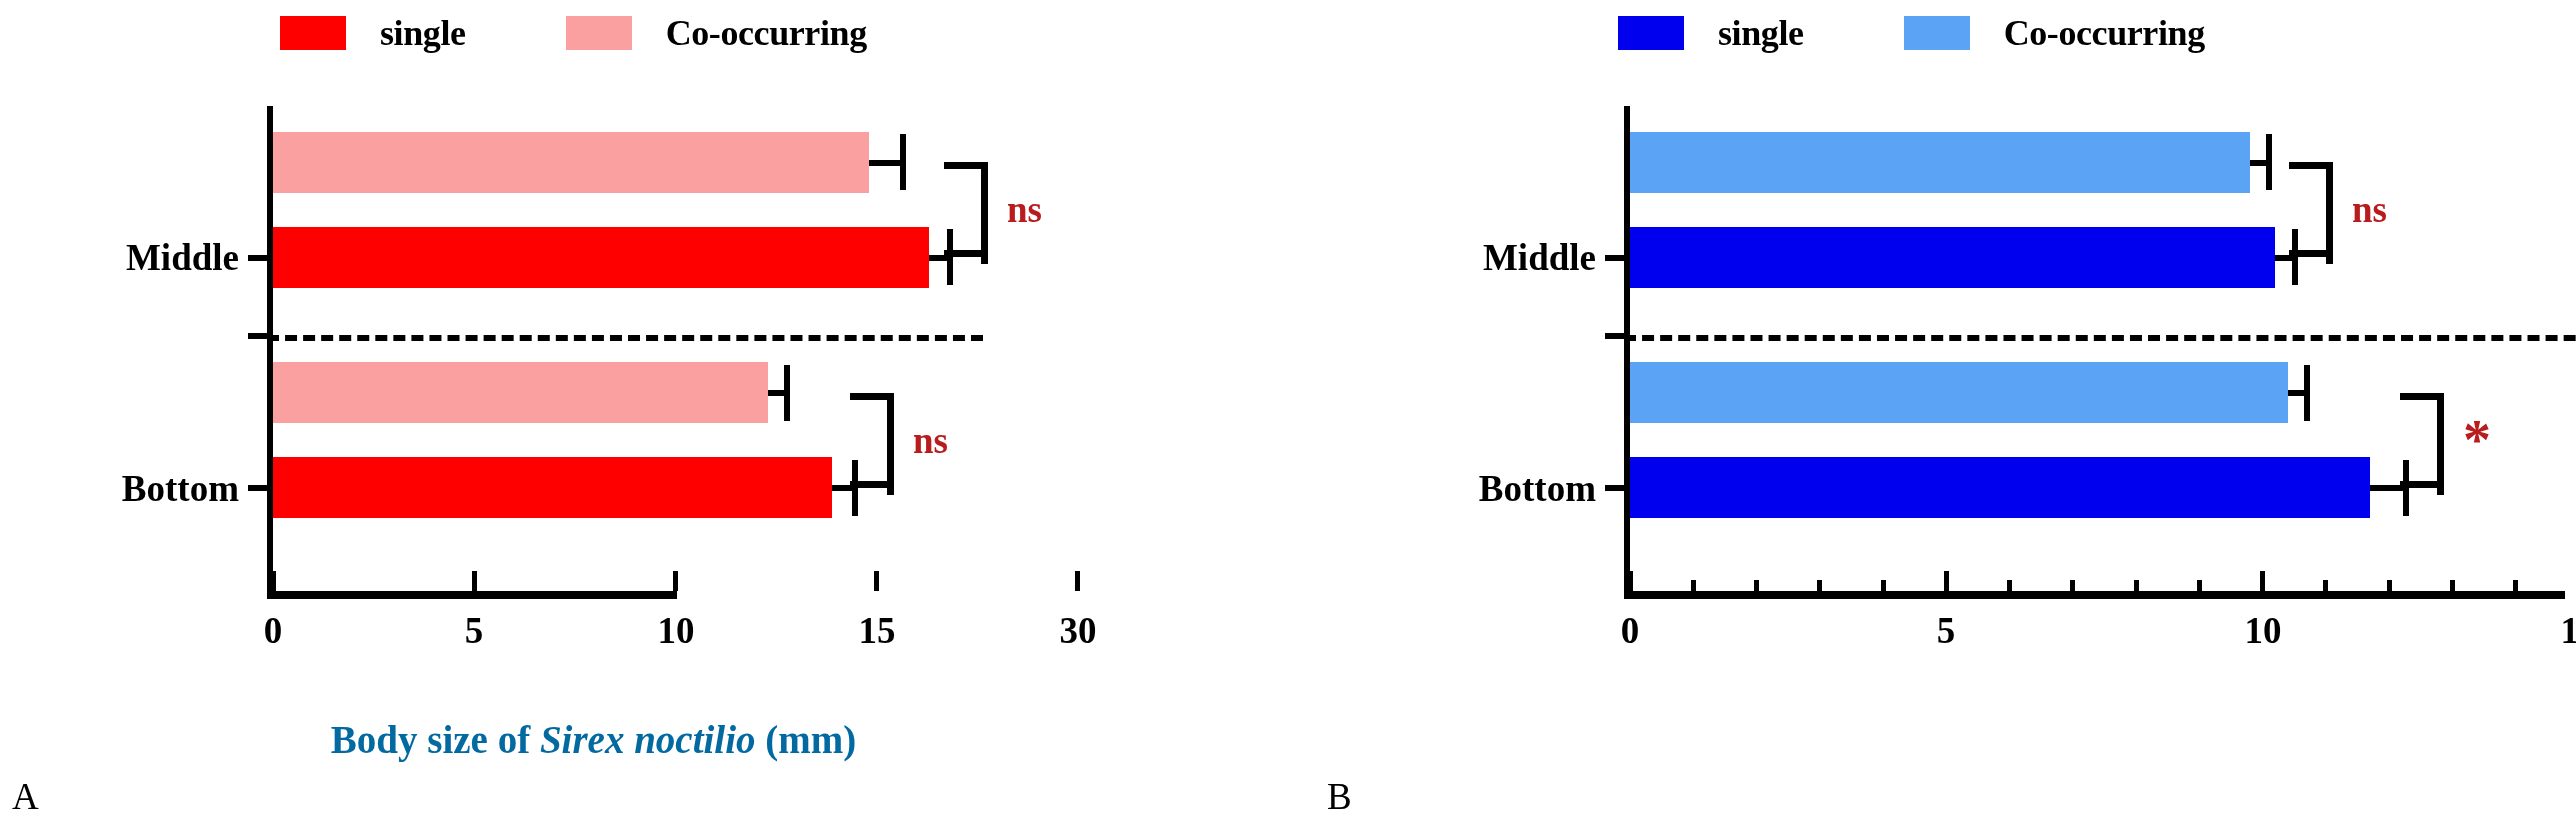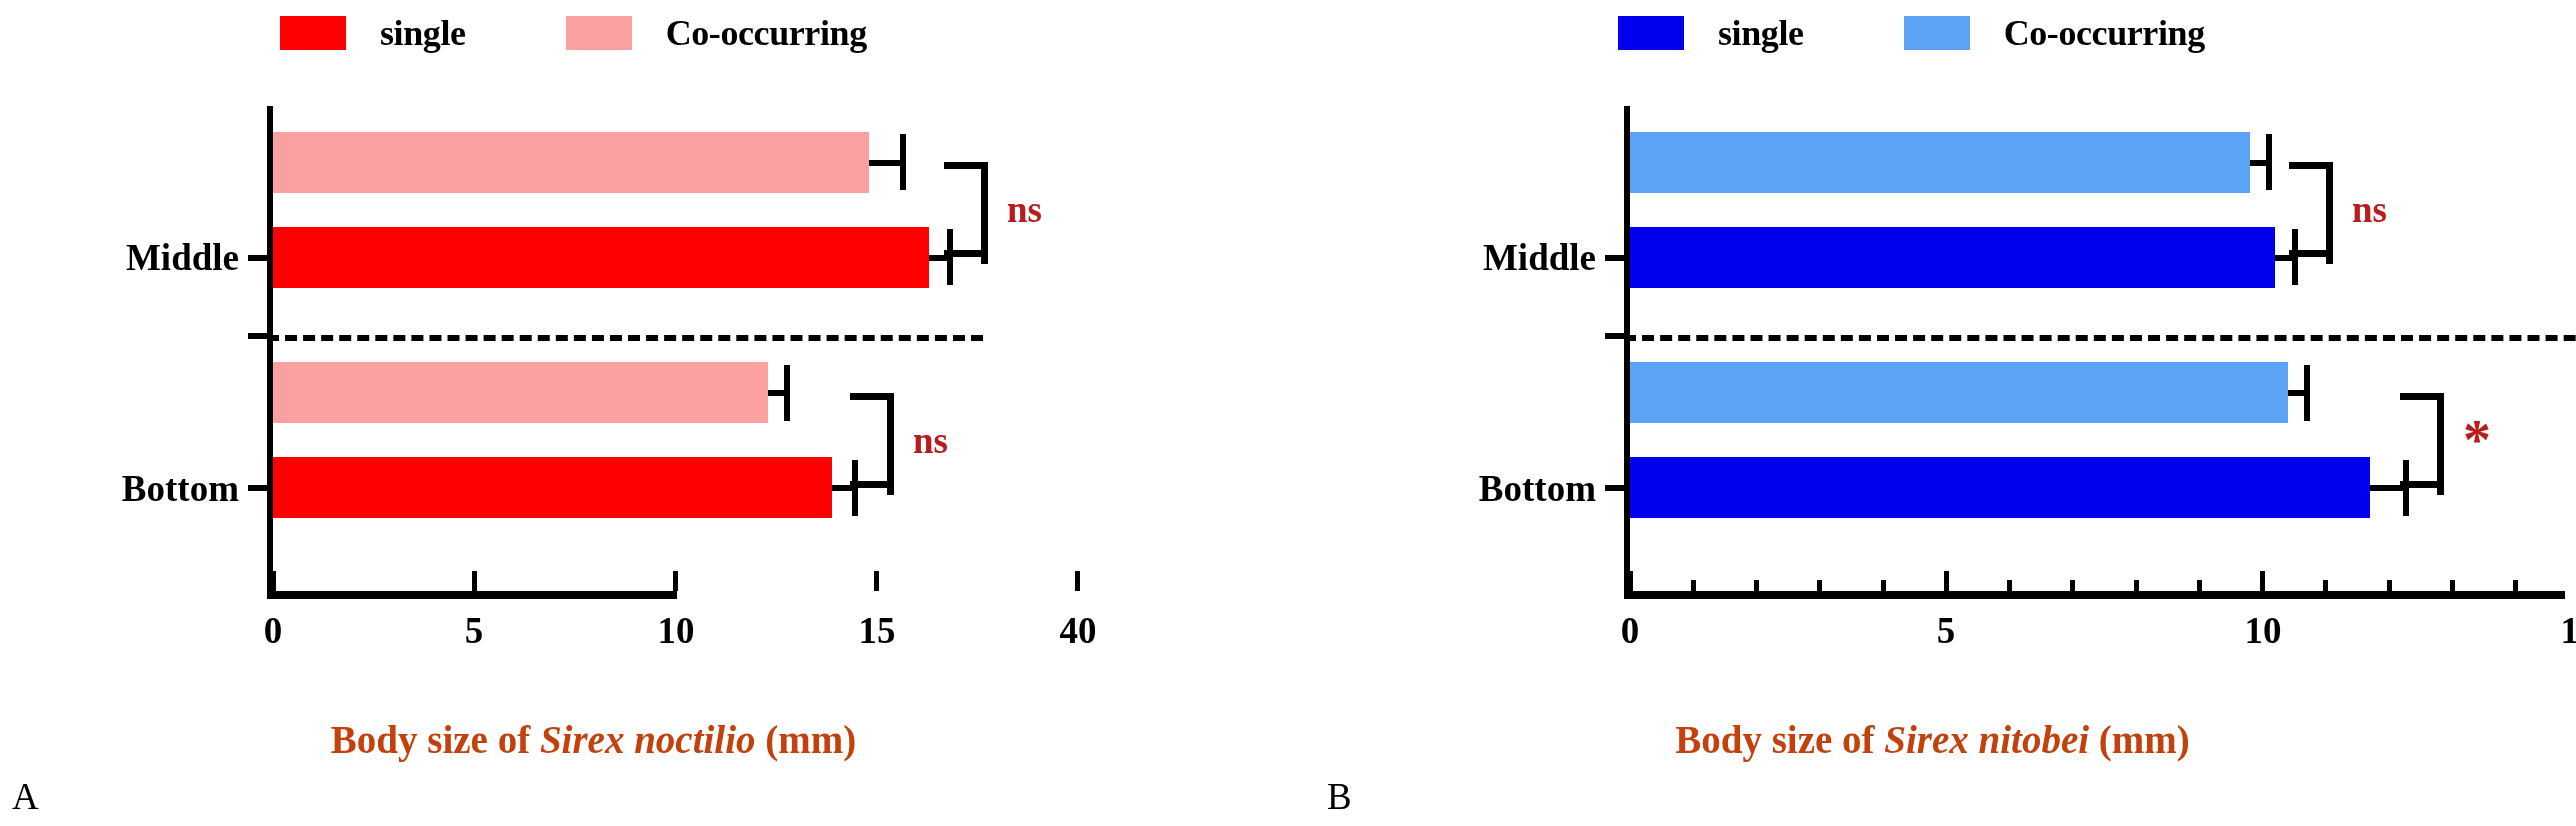--- a/index.html
+++ b/index.html
@@ -162,21 +162,21 @@
   .sig .sig-label.star { font-size: 56px; }
 
   
   .axis-title {
     position: absolute;
     top: 717px;
     width: 100%;
     text-align: center;
     font-size: 39px;
     font-weight: bold;
-    color: #c2410c;
+    color: #0369a1;
   }
   #panel-a .axis-title { left: 51px; width: 1085px; }
   #panel-b .axis-title { left: 102px; width: 1085px; }
   .axis-title i { font-style: italic; }
 
   .panel-letter {
     position: absolute;
     bottom: 8.5px;
     font-size: 37px;
     color: #000;
@@ -208,21 +208,21 @@
       <div class="axis-x"></div>
     <div class="tick major" style="left: -2.5px;"></div>
         <div class="tick-label" style="left: 0px;">0</div>
         <div class="tick major" style="left: 199px;"></div>
         <div class="tick-label" style="left: 201px;">5</div>
         <div class="tick major" style="left: 400px;"></div>
         <div class="tick-label" style="left: 403px;">10</div>
         <div class="tick major" style="left: 601px;"></div>
         <div class="tick-label" style="left: 604px;">15</div>
         <div class="tick major" style="left: 802px;"></div>
-        <div class="tick-label" style="left: 805px;">40</div>
+        <div class="tick-label" style="left: 805px;">30</div>
         <div class="bar" style="top: 24px; width: 596px; background: rgb(250, 160, 160);"></div>
         <div class="errorbar" style="top: 52px; left: 596px; width: 34px;"></div>
         <div class="errorcap" style="top: 26px; left: 627px;"></div>
         <div class="bar" style="top: 119px; width: 656px; background: rgb(255, 0, 0);"></div>
         <div class="errorbar" style="top: 147px; left: 656px; width: 20px;"></div>
         <div class="errorcap" style="top: 121px; left: 674px;"></div>
         <div class="bar" style="top: 254px; width: 495px; background: rgb(250, 160, 160);"></div>
         <div class="errorbar" style="top: 282px; left: 495px; width: 18px;"></div>
         <div class="errorcap" style="top: 257px; left: 511px;"></div>
         <div class="bar" style="top: 349px; width: 559px; background: rgb(255, 0, 0);"></div>
@@ -315,21 +315,18 @@
           <div class="sig-label" style="left: 63px; top: 47px;">ns</div>
         </div>
         <div class="sig" style="left: 770px; top: 285px; width: 44px; height: 95px;">
           <div class="hline" style="top: 0px; width: 44px;"></div>
           <div class="hline" style="bottom: 0px; width: 44px;"></div>
           <div class="vline" style="top: 0px; height: 102px;"></div>
           <div class="sig-label star" style="left: 63px; top: 47px;">*</div>
         </div>
       </div>
 
-    <div class="axis-title">
-      <span>Body size of </span><i>Sirex nitobei</i><span> (mm)</span>
-    </div>
 
     <div class="panel-letter">B</div>
   </div>
 
 </div>
 
 
 </body></html>

